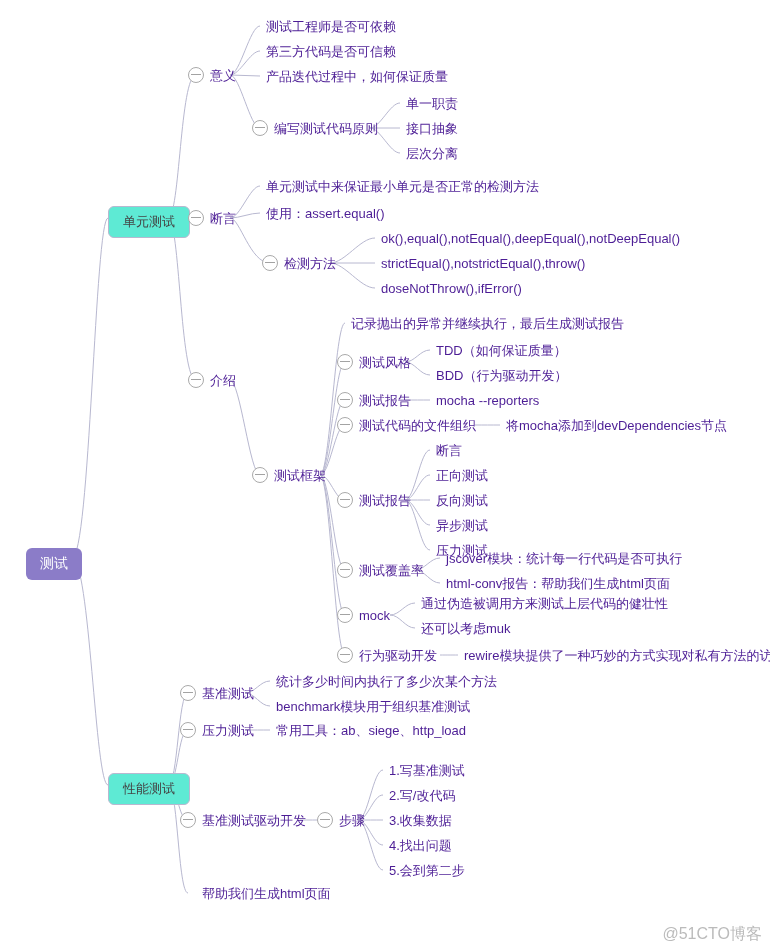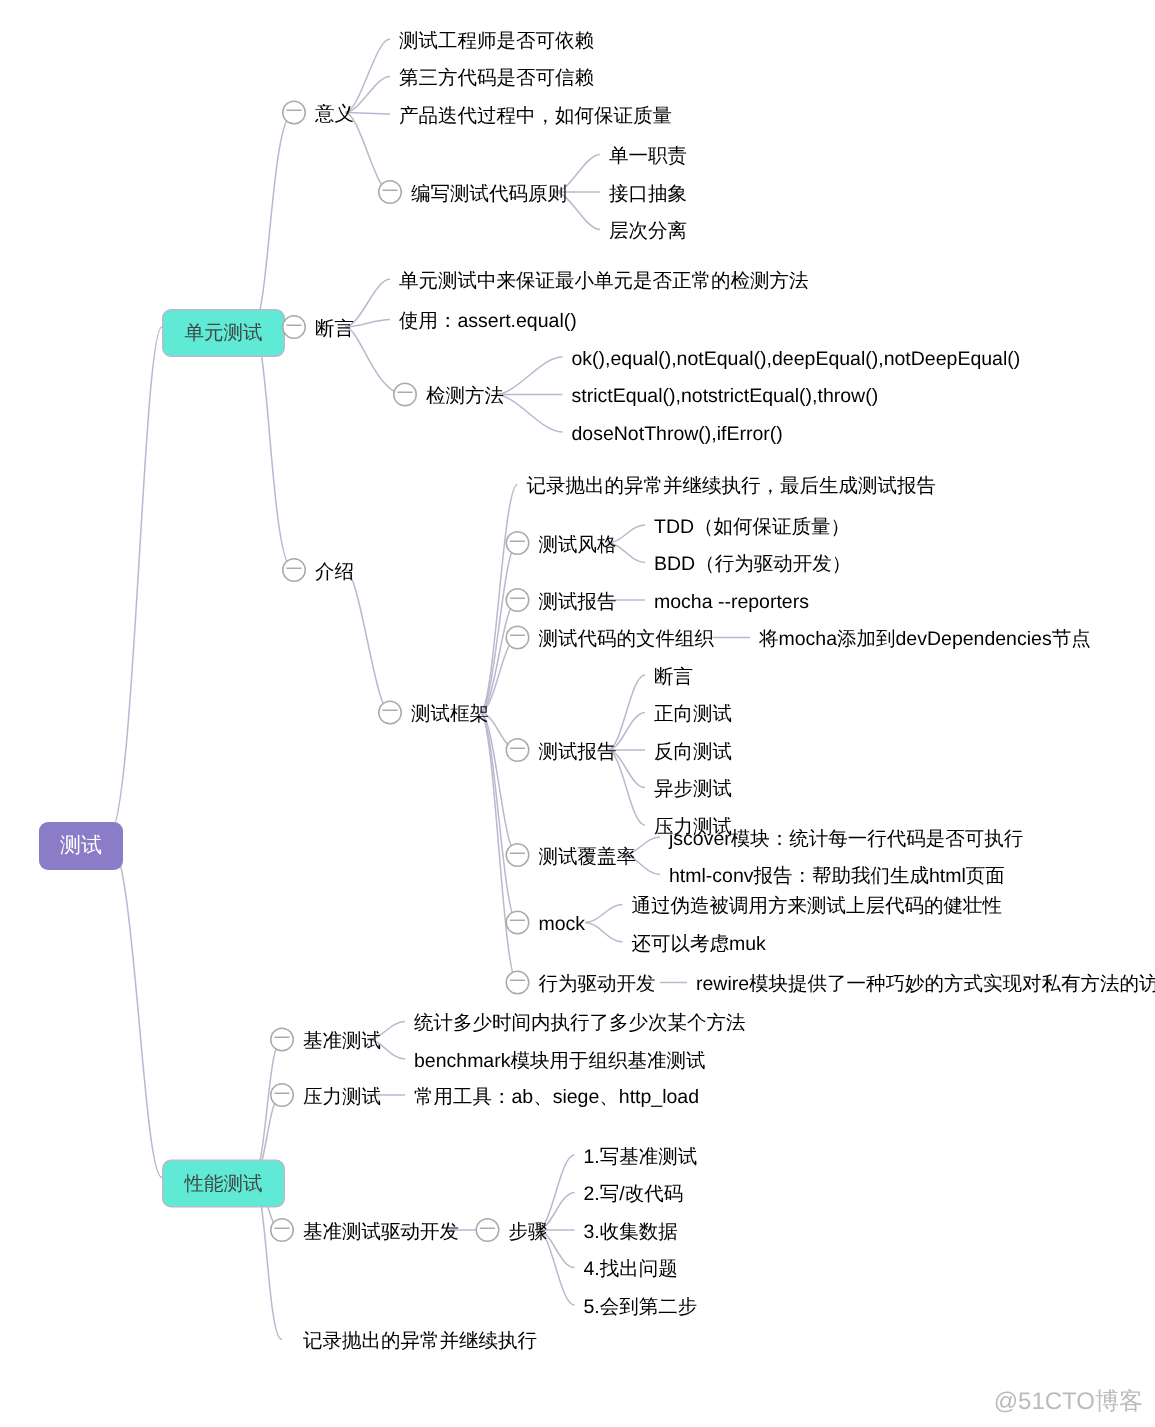--- a/index.html
+++ b/index.html
@@ -28,21 +28,21 @@
     font-size: 14px;
   }
   .box-node {
     border: 1px solid #b8b8d0;
     border-radius: 6px;
     background: #5eead4;
     padding: 6px 14px;
     color: #444;
   }
   .leaf {
-    color: #000000;
+    color: #4c1d95;
   }
   .toggle {
     position: absolute;
     width: 14px;
     height: 14px;
     border: 1px solid #aaa;
     border-radius: 50%;
     background: #fff;
     font-size: 10px;
     line-height: 12px;
@@ -234,15 +234,15 @@
 <div class="node leaf" style="left:196px; top:810px;">基准测试驱动开发</div>
 
 <span class="toggle" style="left:325px; top:820px;">—</span>
 <div class="node leaf" style="left:333px; top:810px;">步骤</div>
 <div class="node leaf" style="left:383px; top:760px;">1.写基准测试</div>
 <div class="node leaf" style="left:383px; top:785px;">2.写/改代码</div>
 <div class="node leaf" style="left:383px; top:810px;">3.收集数据</div>
 <div class="node leaf" style="left:383px; top:835px;">4.找出问题</div>
 <div class="node leaf" style="left:383px; top:860px;">5.会到第二步</div>
 
-<div class="node leaf" style="left:196px; top:883px;">记录抛出的异常并继续执行</div>
+<div class="node leaf" style="left:196px; top:883px;">帮助我们生成html页面</div>
 
 <div class="watermark">@51CTO博客</div>
 
 </body></html>

